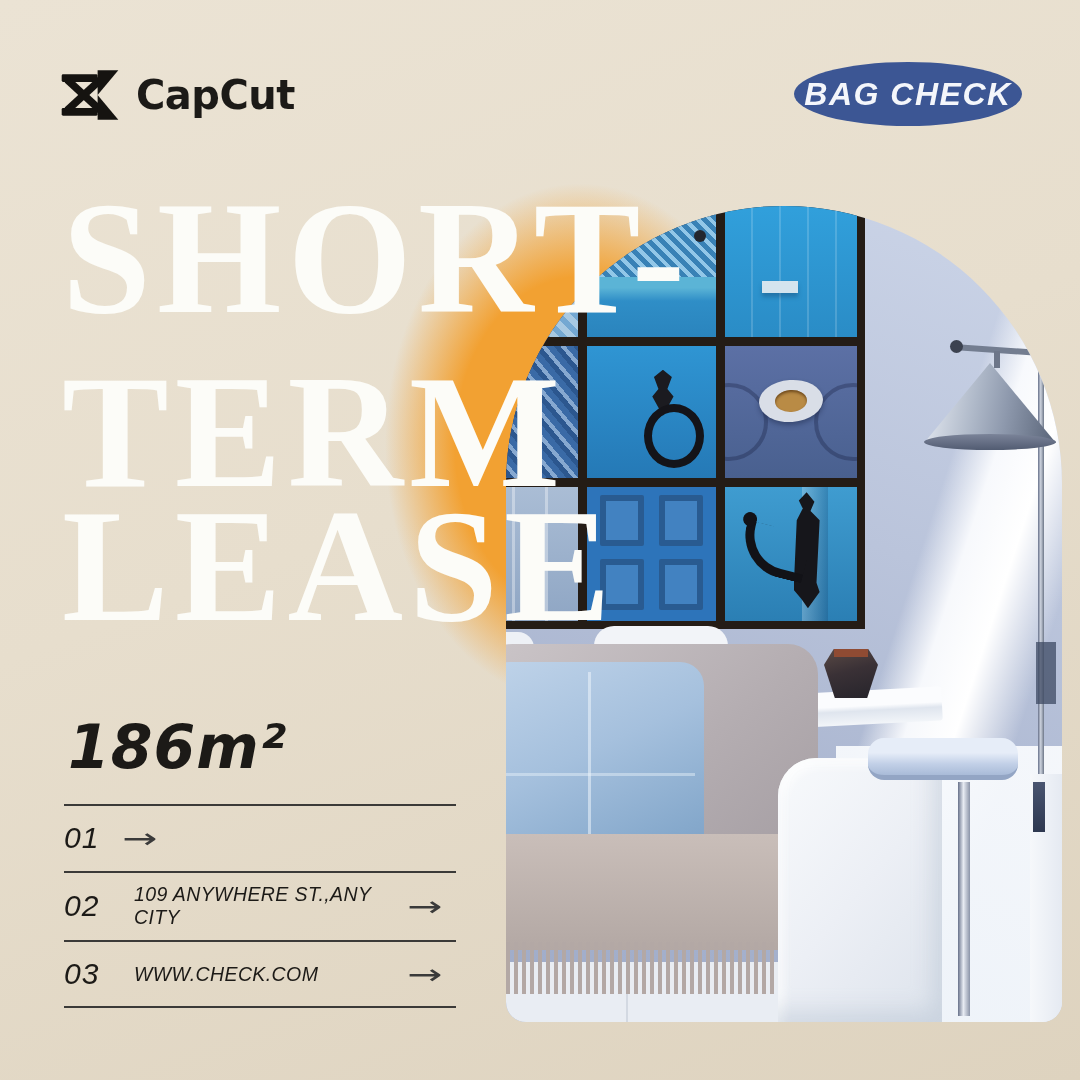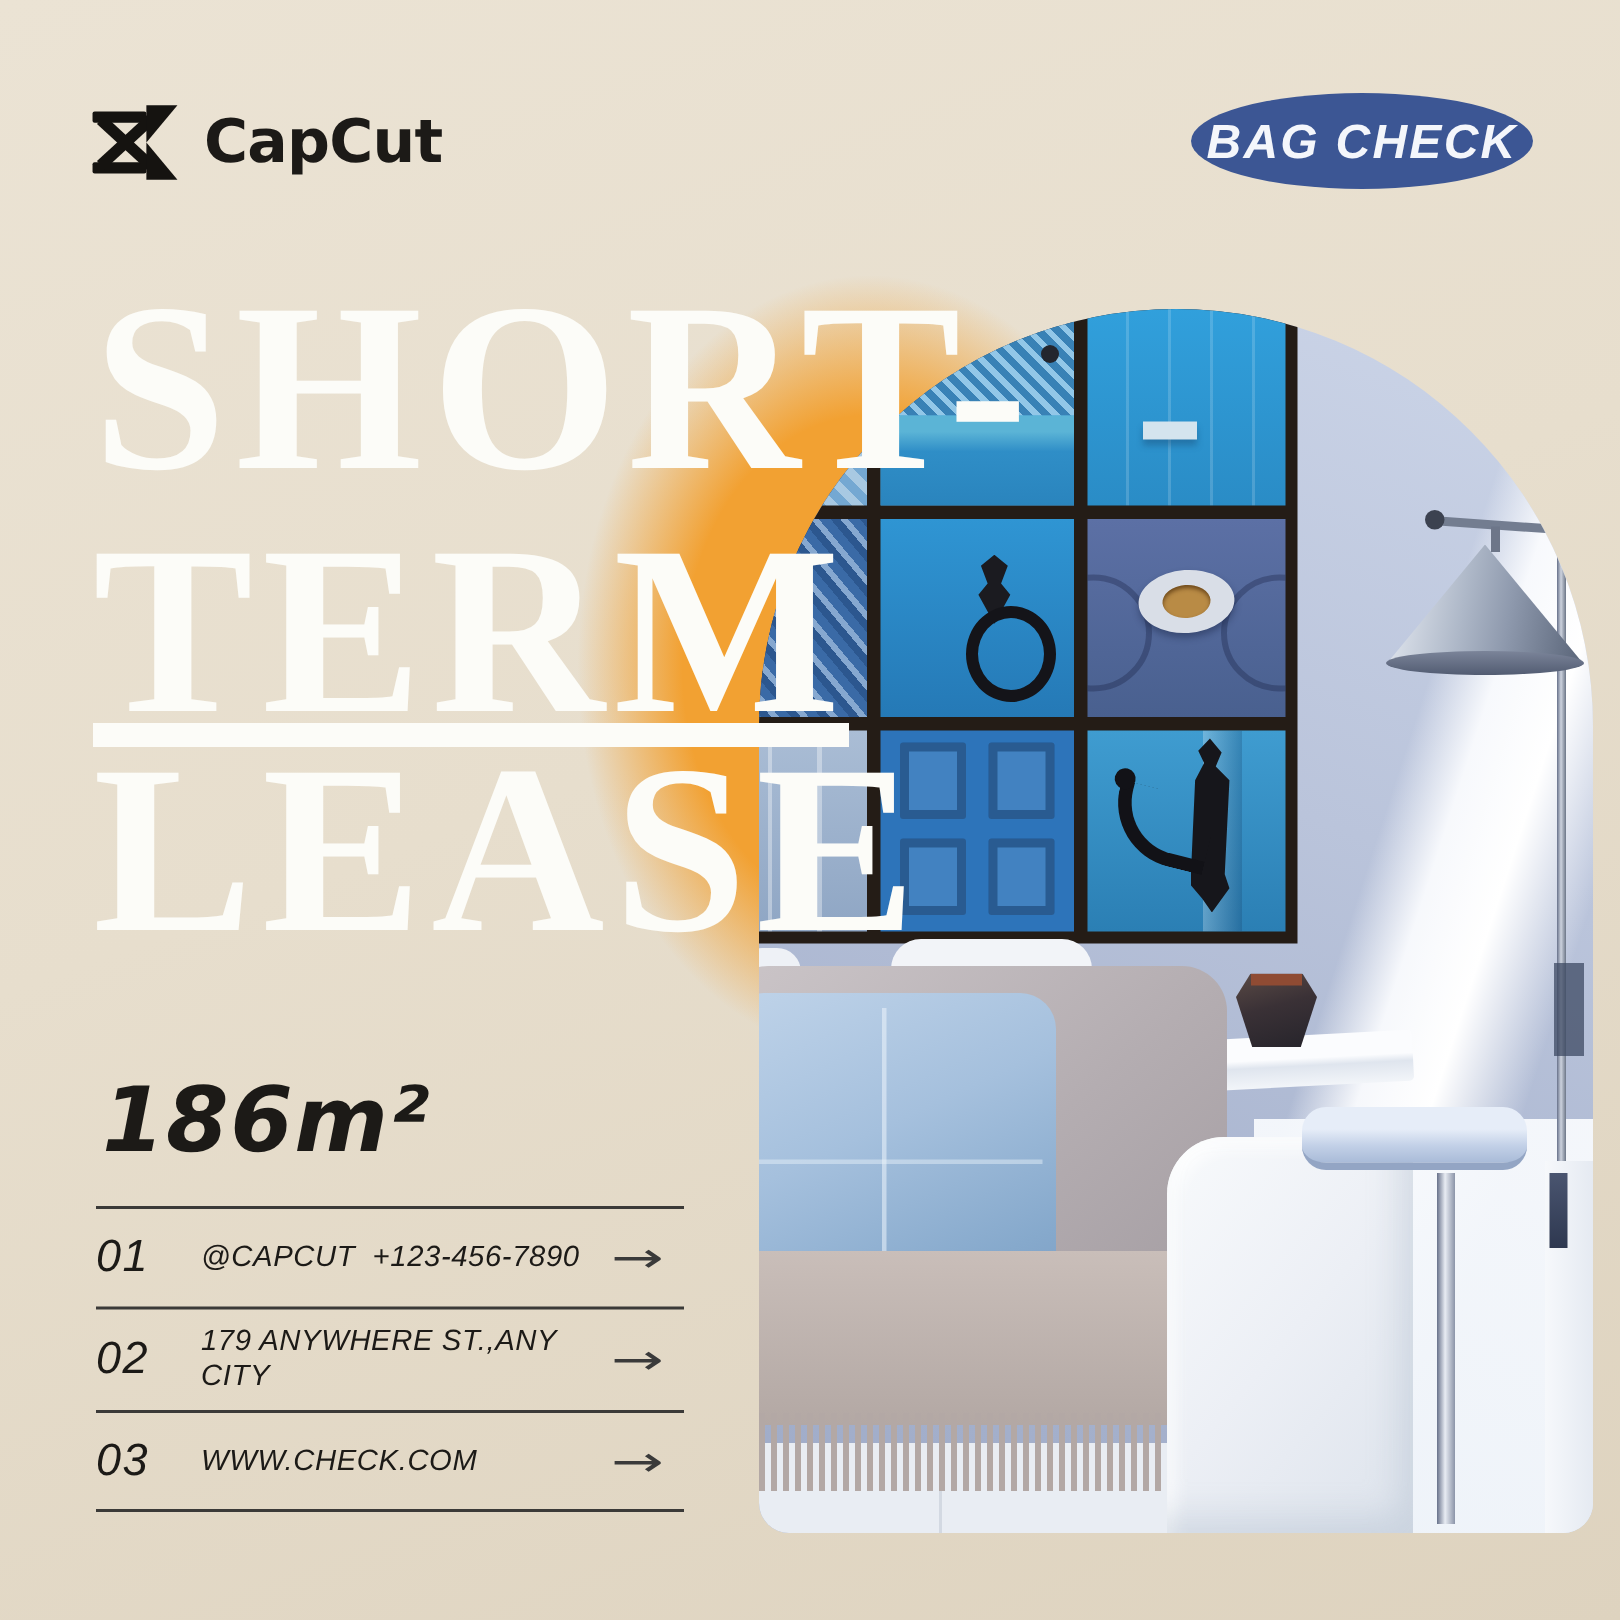--- a/index.html
+++ b/index.html
@@ -113,21 +113,21 @@
     border-bottom:5px solid #93a5c4;box-sizing:border-box;}
   .ctable-chrome{left:452px;top:576px;width:12px;height:234px;
     background:linear-gradient(90deg,#67718a 0%,#e8ecf3 45%,#8b94a8 100%);}
   .white-leg{left:524px;top:568px;width:34px;height:248px;border-radius:0 0 14px 0;
     background:linear-gradient(90deg,#f6f8fb,#e4e9f1);}
   .white-leg::before{content:"";position:absolute;left:3px;top:8px;width:12px;height:50px;
     background:linear-gradient(180deg,#4a5570,#2e3850);}
   
   .title-line{position:absolute;left:62px;font-family:"Liberation Serif",serif;font-weight:700;
     font-size:160px;line-height:1;letter-spacing:6px;color:var(--titleColor,#fcfcf8);white-space:nowrap;}
-  .tl1{top:178px;} .tl2{top:340px;text-decoration:underline;} .tl3{top:486px;}
+  .tl1{top:178px;} .tl2{top:352px;} .tl3{top:486px;}
   
   .area{position:absolute;left:68px;top:712px;font-family:"DejaVu Sans",sans-serif;
     font-style:italic;font-weight:bold;font-size:60px;color:var(--ink,#1c1a17);letter-spacing:1px;}
   .rule{position:absolute;left:64px;width:392px;height:2px;background:var(--lineColor,#3b3a38);}
   .r1{top:804px;} .r2{top:871px;} .r3{top:940px;} .r4{top:1006px;}
   .contact-row{position:absolute;left:64px;width:392px;height:64px;display:flex;align-items:center;color:var(--ink,#1c1a17);}
   .cr1{top:806px;} .cr2{top:874px;} .cr3{top:942px;}
   .row-num{width:70px;font-style:italic;font-size:30px;font-weight:500;letter-spacing:1px;}
   .row-label{flex:1;font-style:italic;font-size:19.5px;letter-spacing:.4px;font-weight:500;}
   .row-arrow{margin-right:14px;font-family:"DejaVu Sans",sans-serif;font-size:28px;color:#3a3a3a;
@@ -227,26 +227,25 @@
 
   <div class="area">186m²</div>
 
   <div class="rule r1"></div>
   <div class="rule r2"></div>
   <div class="rule r3"></div>
   <div class="rule r4"></div>
 
   <div class="contact-row cr1">
     <span class="row-num">01</span>
-    <span class="row-label">@CAPCUT&nbsp; +123-456-7890</span>
     <span class="row-arrow">→</span>
   </div>
   <div class="contact-row cr2">
     <span class="row-num">02</span>
-    <span class="row-label">179 ANYWHERE ST.,ANY CITY</span>
+    <span class="row-label">109 ANYWHERE ST.,ANY CITY</span>
     <span class="row-arrow">→</span>
   </div>
   <div class="contact-row cr3">
     <span class="row-num">03</span>
     <span class="row-label">WWW.CHECK.COM</span>
     <span class="row-arrow">→</span>
   </div>
 
 </div>
 

